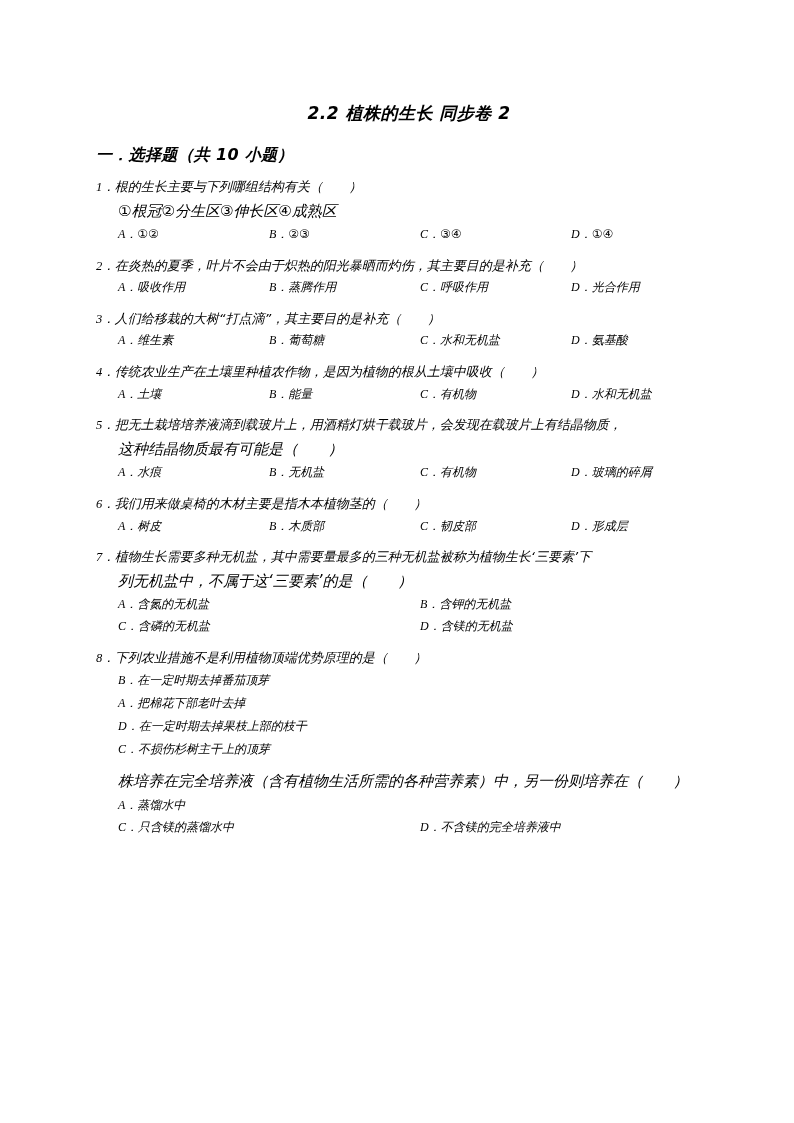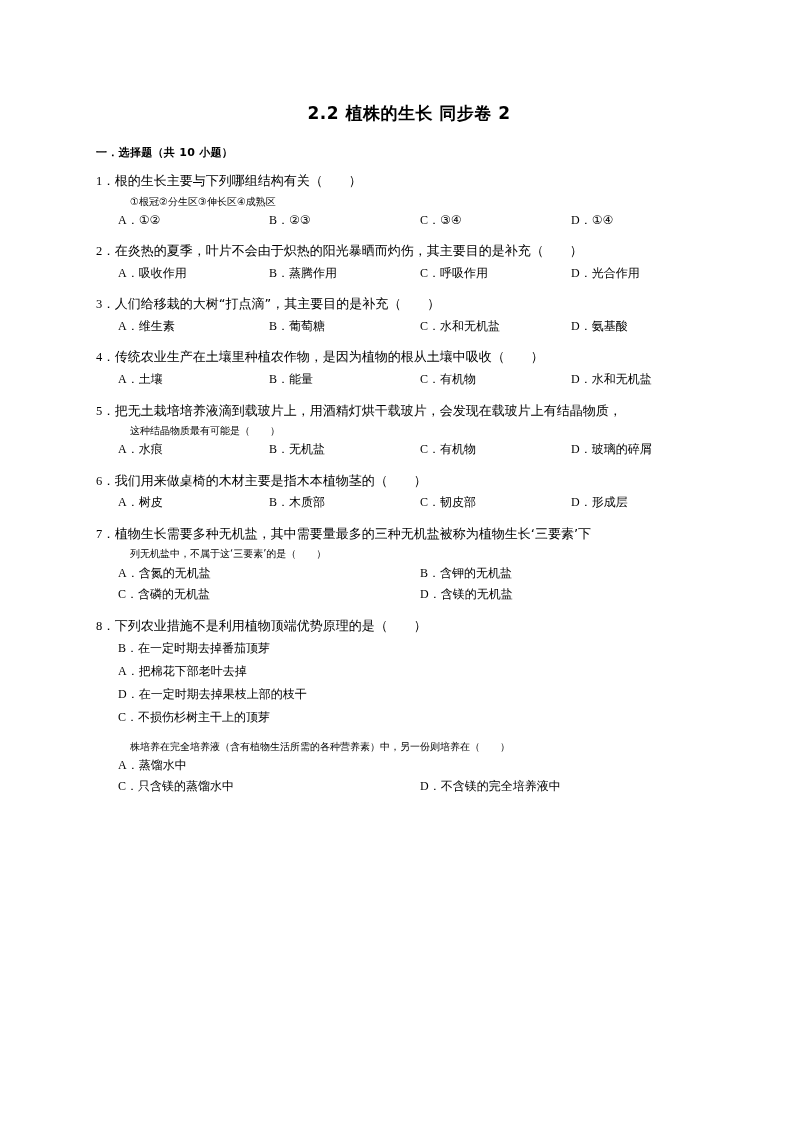--- a/index.html
+++ b/index.html
@@ -13,54 +13,55 @@
     font-family: "Liberation Serif", serif;
     color: #000000;
     position: relative;
   }
   .page {
     width: 794px;
     height: 1123px;
     box-sizing: border-box;
     padding: 88px 72px 92px 96px;
     position: relative;
+    font-style: italic;
   }
   .doc-title {
     text-align: center;
     font-size: 17px;
     font-weight: bold;
     font-family: "DejaVu Sans", sans-serif;
     letter-spacing: 0.5px;
     margin: 14px 0 20px 0;
   }
   .section-heading {
-    font-size: 11px;
+    font-size: 16px;
     font-weight: bold;
     font-family: "DejaVu Sans", sans-serif;
     margin: 0 0 10px 0;
     letter-spacing: 0.3px;
   }
   .question {
     margin-bottom: 9px;
   }
   .q-stem {
     font-size: 13px;
     line-height: 1.72;
     font-family: "DejaVu Sans", sans-serif;
     text-align: justify;
   }
   .q-num {
     font-family: "Liberation Serif", serif;
     font-size: 12.5px;
   }
   .q-sub {
-    font-size: 10px;
+    font-size: 15px;
     line-height: 1.72;
     font-family: "DejaVu Sans", sans-serif;
-    margin-left: 34px;
+    margin-left: 22px;
   }
   .opts {
     margin-left: 22px;
     font-size: 12px;
     line-height: 1.8;
     font-family: "DejaVu Sans", sans-serif;
   }
   .opts-row {
     display: flex;
     width: 100%;

